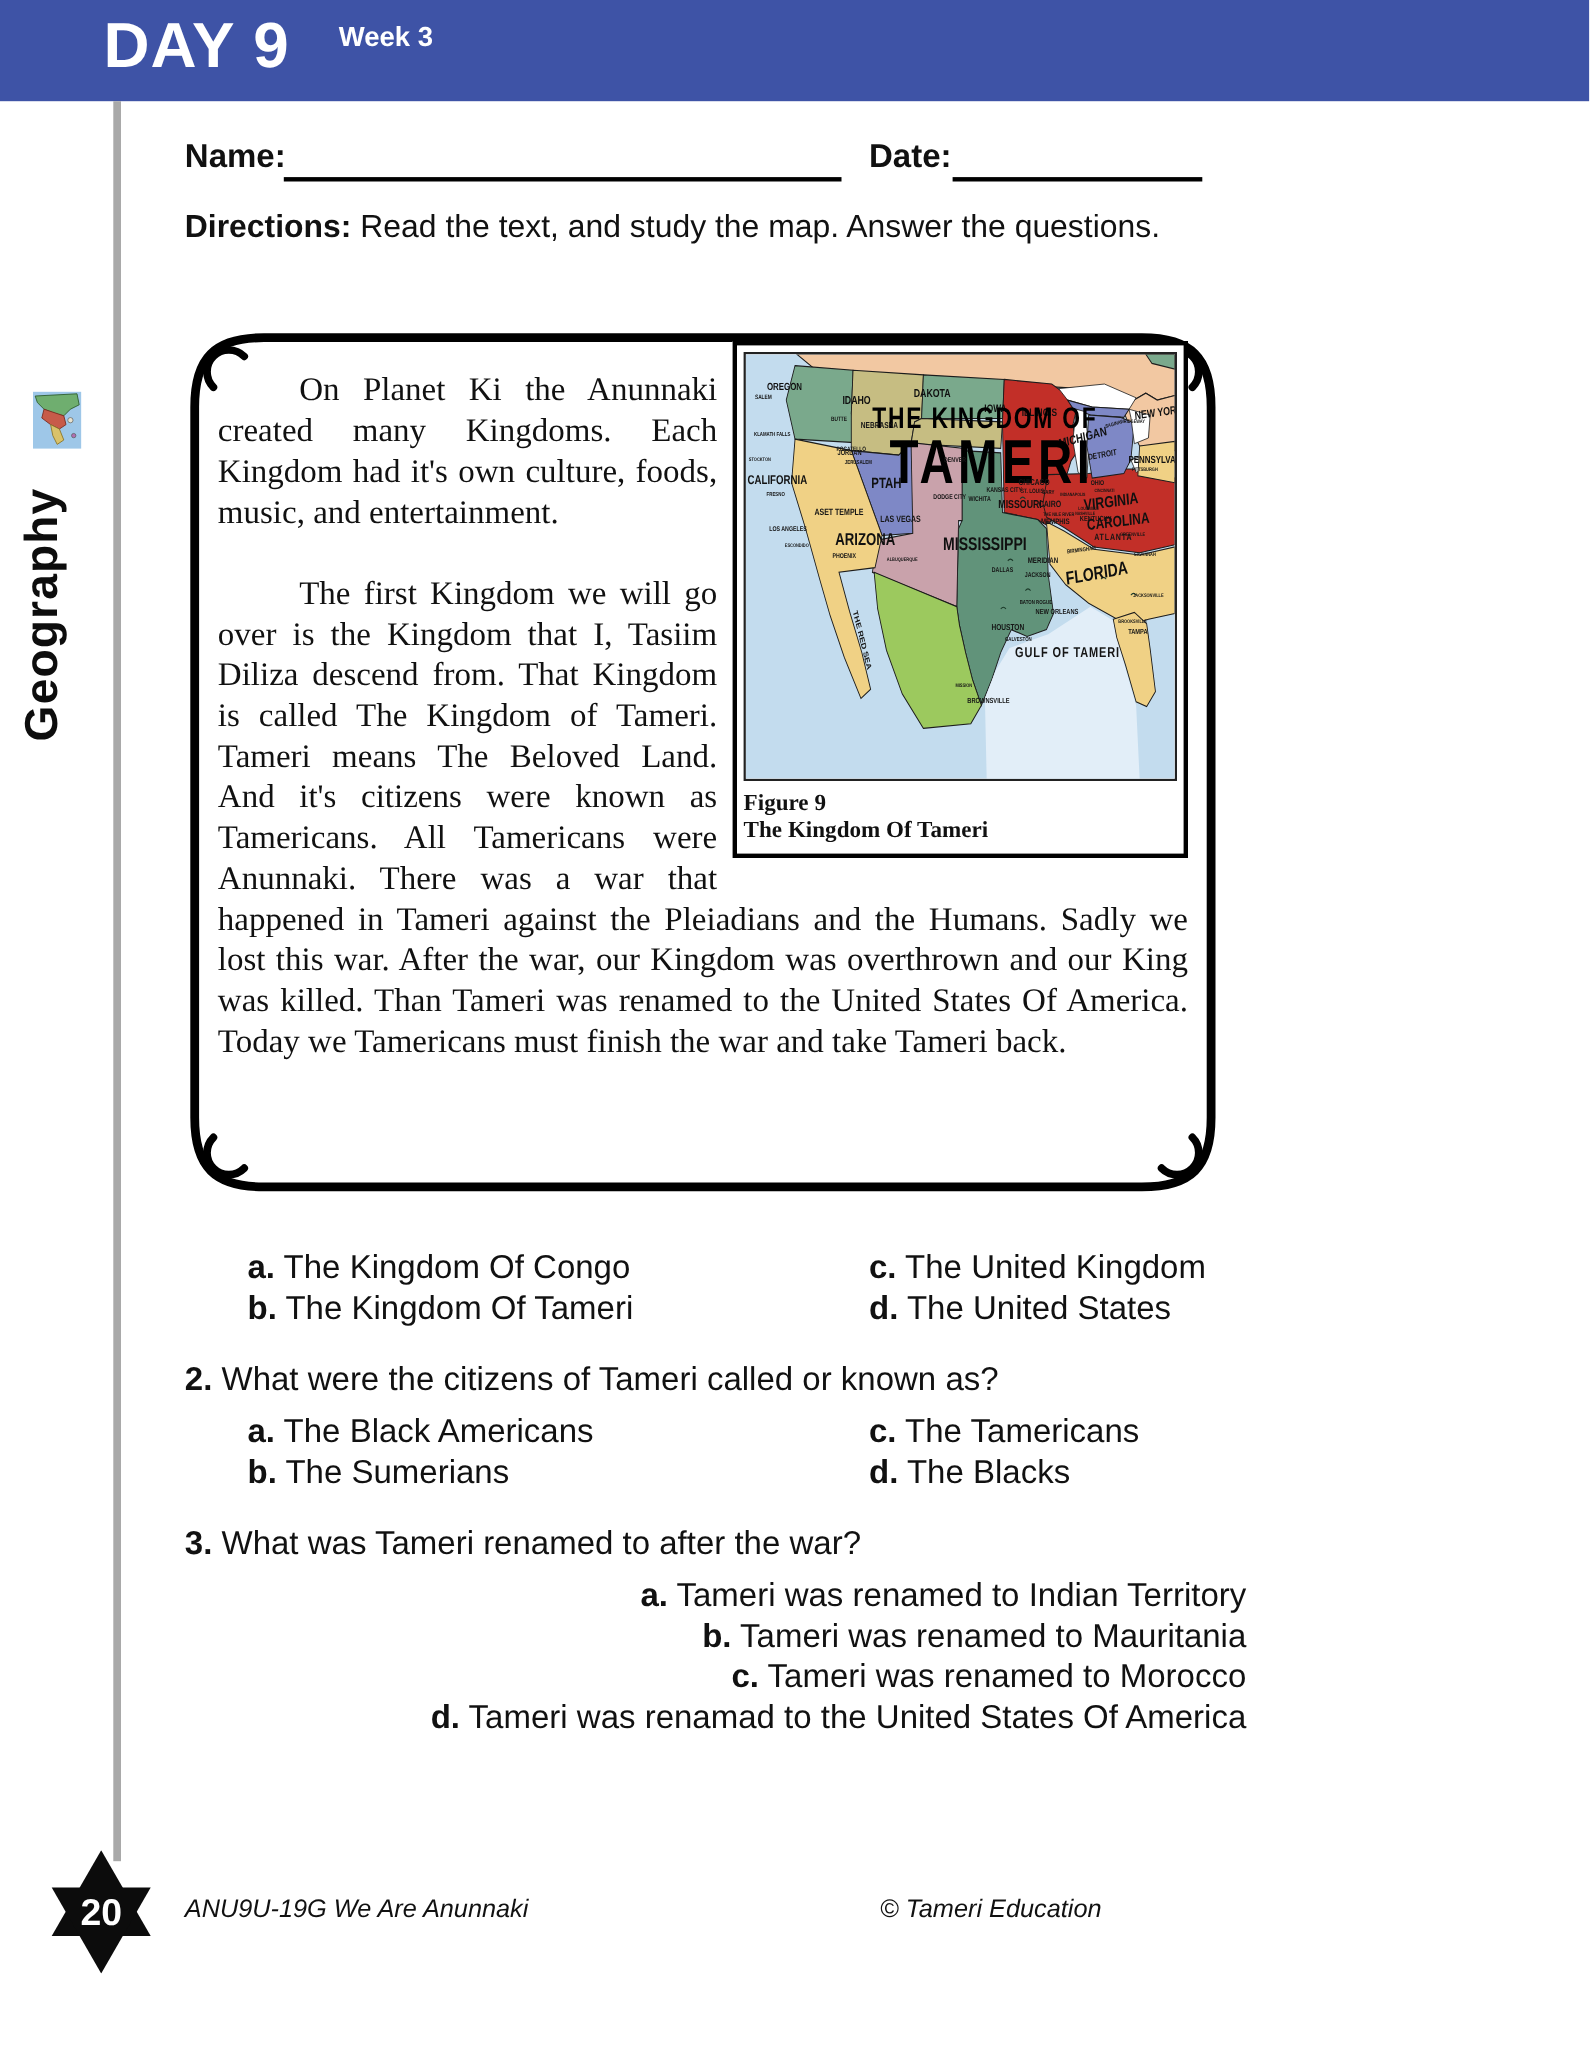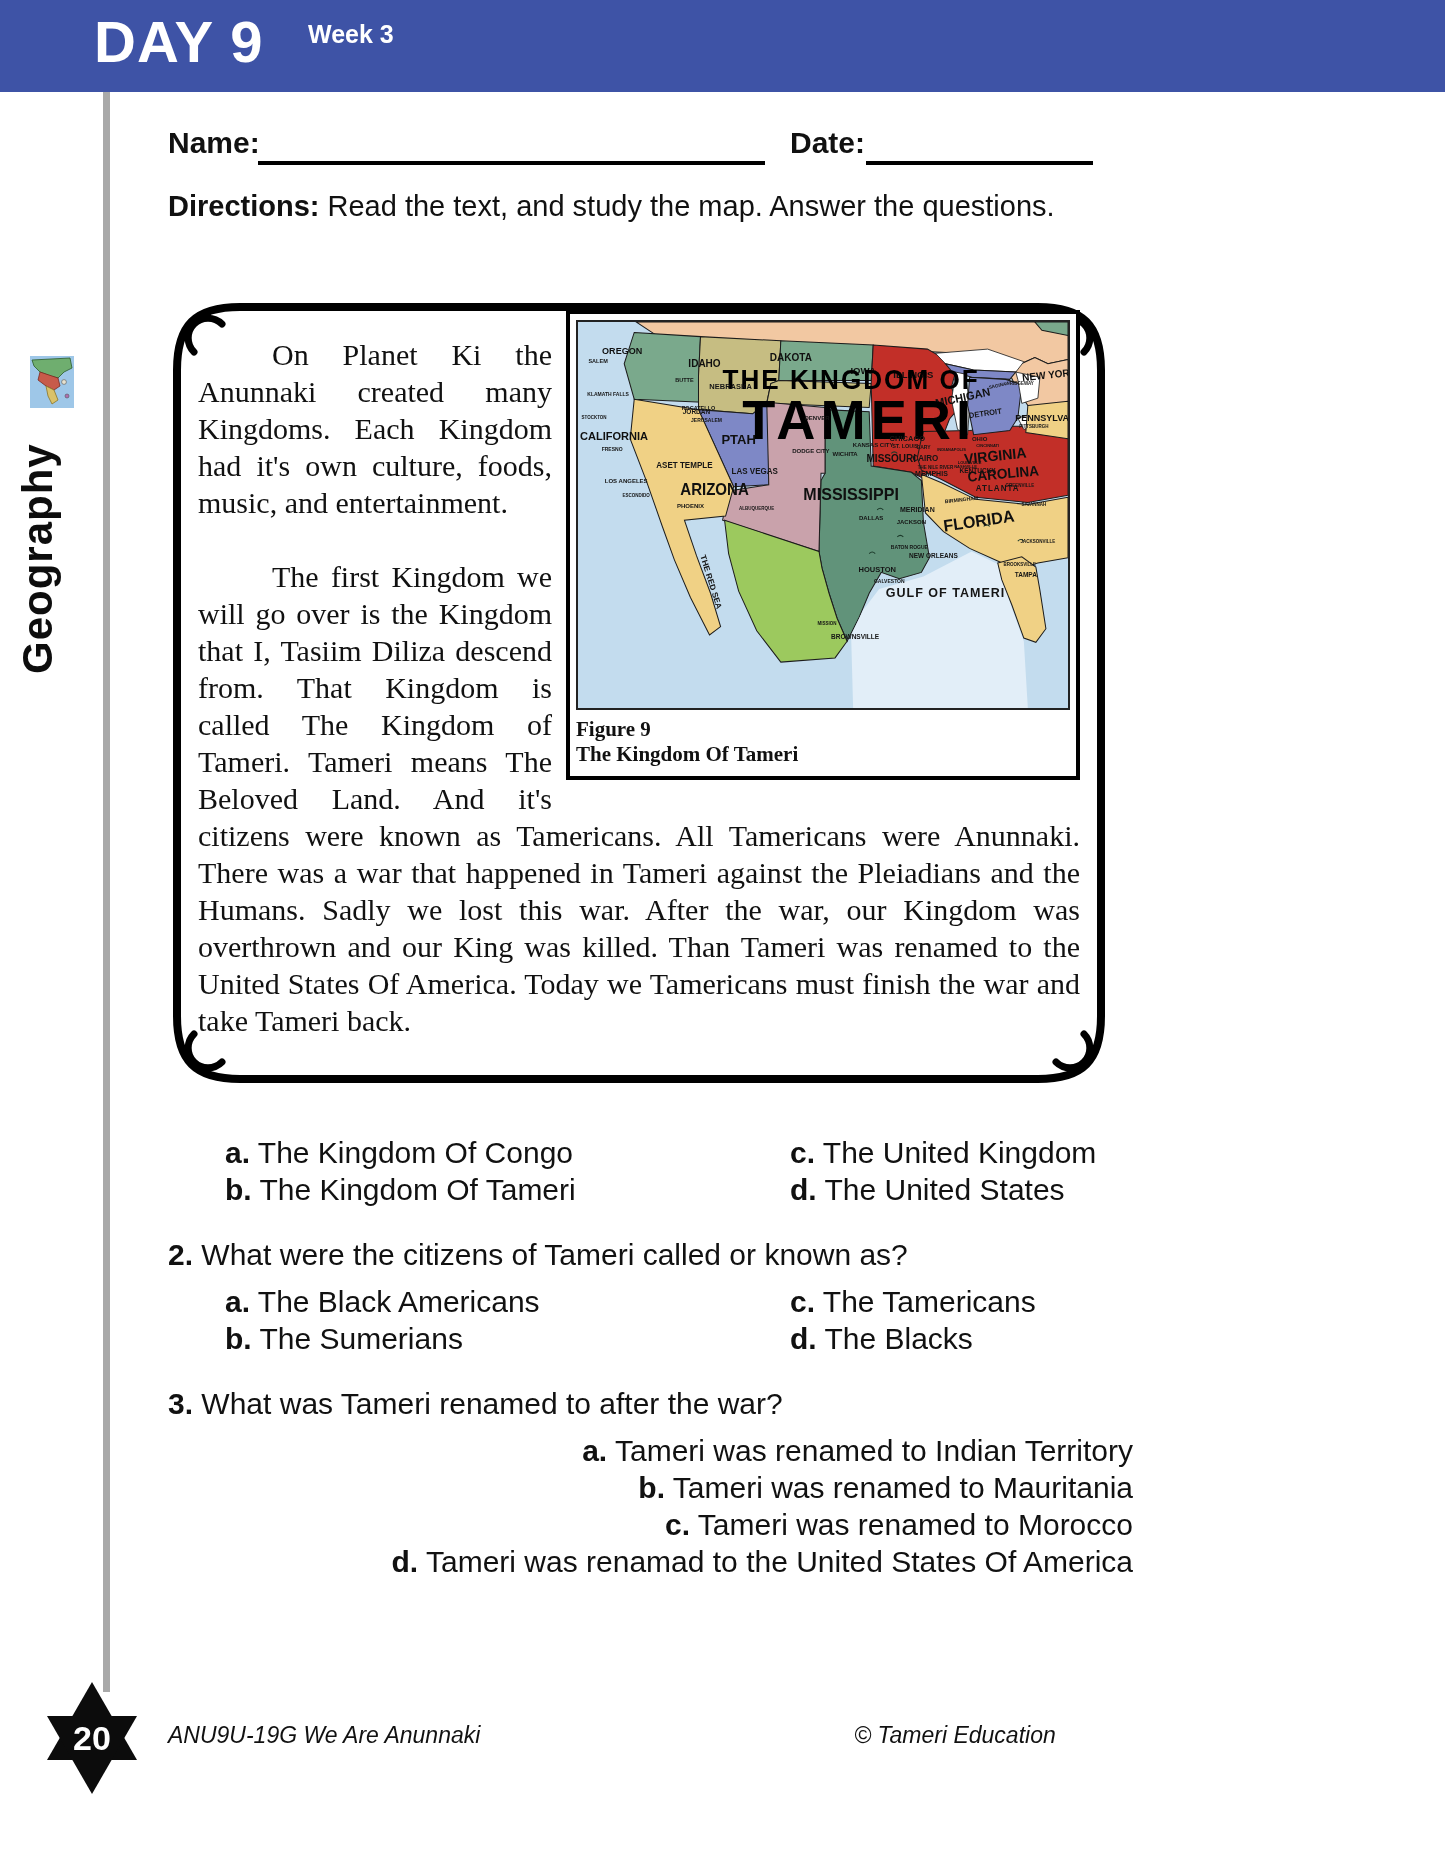--- a/index.html
+++ b/index.html
@@ -22,42 +22,42 @@
   .directions{position:absolute;left:168px;top:190px;font-size:29px;width:960px;}
   .directions b{font-weight:bold;}
   
   .pbox{position:absolute;left:168px;top:298px;width:942px;height:790px;}
   .pframe{position:absolute;left:0;top:0;}
   .pcontent{position:absolute;left:30px;top:12px;right:30px;bottom:14px;
             font-family:"Liberation Serif",serif;font-size:30px;line-height:37px;text-align:justify;}
   .pcontent p{margin:0;text-indent:74px;}
   .pcontent p.p1{margin-top:26px;}
   .pcontent p.p2{margin-top:37px;}
-  .figurebox{float:right;width:514px;margin:0 0 8px 14px;border:4px solid #000;background:#fff;padding:6px;box-sizing:border-box;}
+  .figurebox{float:right;width:414px;margin:0 0 8px 14px;border:4px solid #000;background:#fff;padding:6px;box-sizing:border-box;}
   .map-frame{border:2px solid #222;height:386px;overflow:hidden;}
   .map-frame svg{display:block;width:100%;height:100%;}
   .figcaption{text-align:left;font-family:"Liberation Serif",serif;font-weight:bold;font-size:21px;line-height:25px;margin-top:7px;margin-bottom:3px;}
   
   .st{font-family:"Liberation Sans",sans-serif;font-weight:bold;fill:#101010;}
   .ct{font-family:"Liberation Sans",sans-serif;font-weight:bold;fill:#151515;}
   .rg{stroke:#1c1c1c;stroke-width:1;}
   .lk{stroke:#1c1c1c;stroke-width:0.8;}
   .ttl{font-family:"Liberation Sans",sans-serif;font-weight:bold;fill:#000;}
   
   .questions{position:absolute;left:168px;top:1124px;width:965px;font-size:30px;}
   .qtitle{line-height:37px;}
   .qtitle b{font-weight:bold;}
   .opts2{display:grid;grid-template-columns:565px 1fr;margin-left:57px;margin-top:10px;line-height:37px;}
   .opts1{margin-left:41px;margin-top:10px;line-height:37px;text-align:right;}
   .qgap{margin-top:28px;}
   .oletter{font-weight:bold;}
   
   .star{position:absolute;left:42px;top:1682px;width:100px;height:112px;}
   .foot-left{position:absolute;left:168px;top:1722px;font-size:23px;font-style:italic;}
-  .foot-right{position:absolute;left:800px;top:1722px;width:310px;text-align:center;font-size:23px;font-style:italic;}
+  .foot-right{position:absolute;left:800px;top:1722px;width:310px;text-align:left;font-size:23px;font-style:italic;}
 </style>
 </head>
 <body>
 
 <div class="page">
 
   <div class="topbar">
     <div class="day-title">DAY 9</div>
     <div class="week-label">Week 3</div>
   </div>

